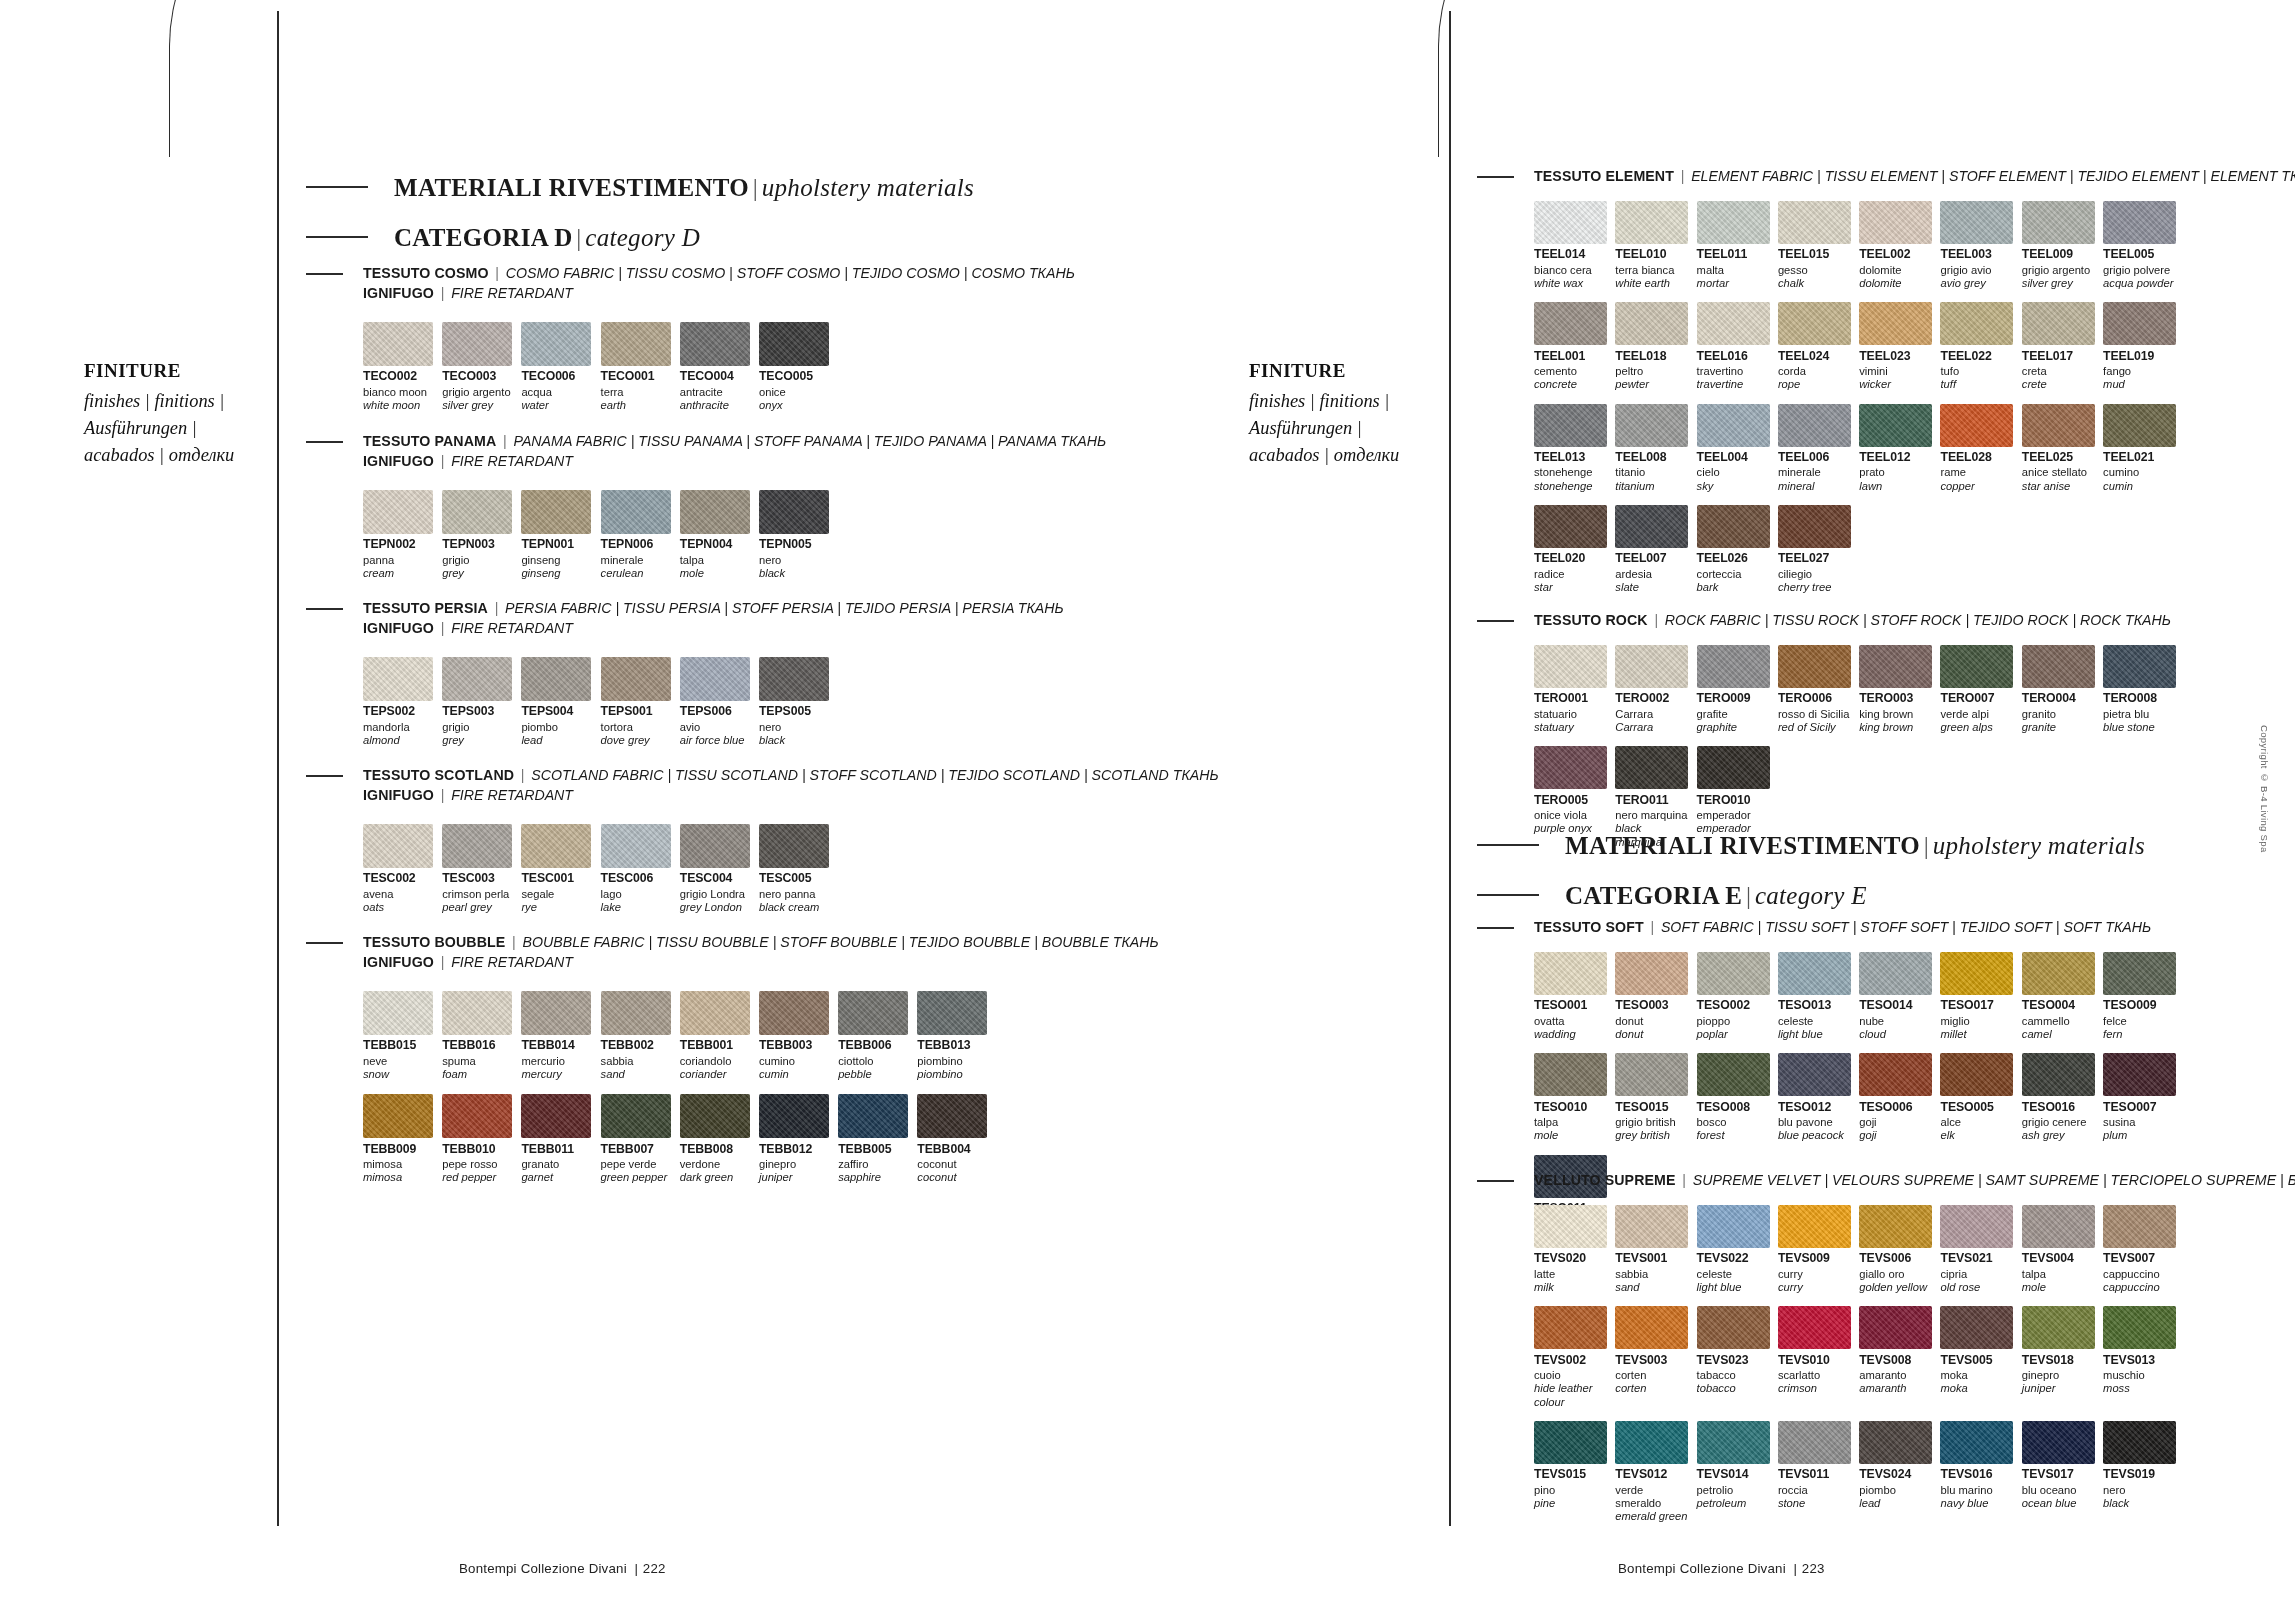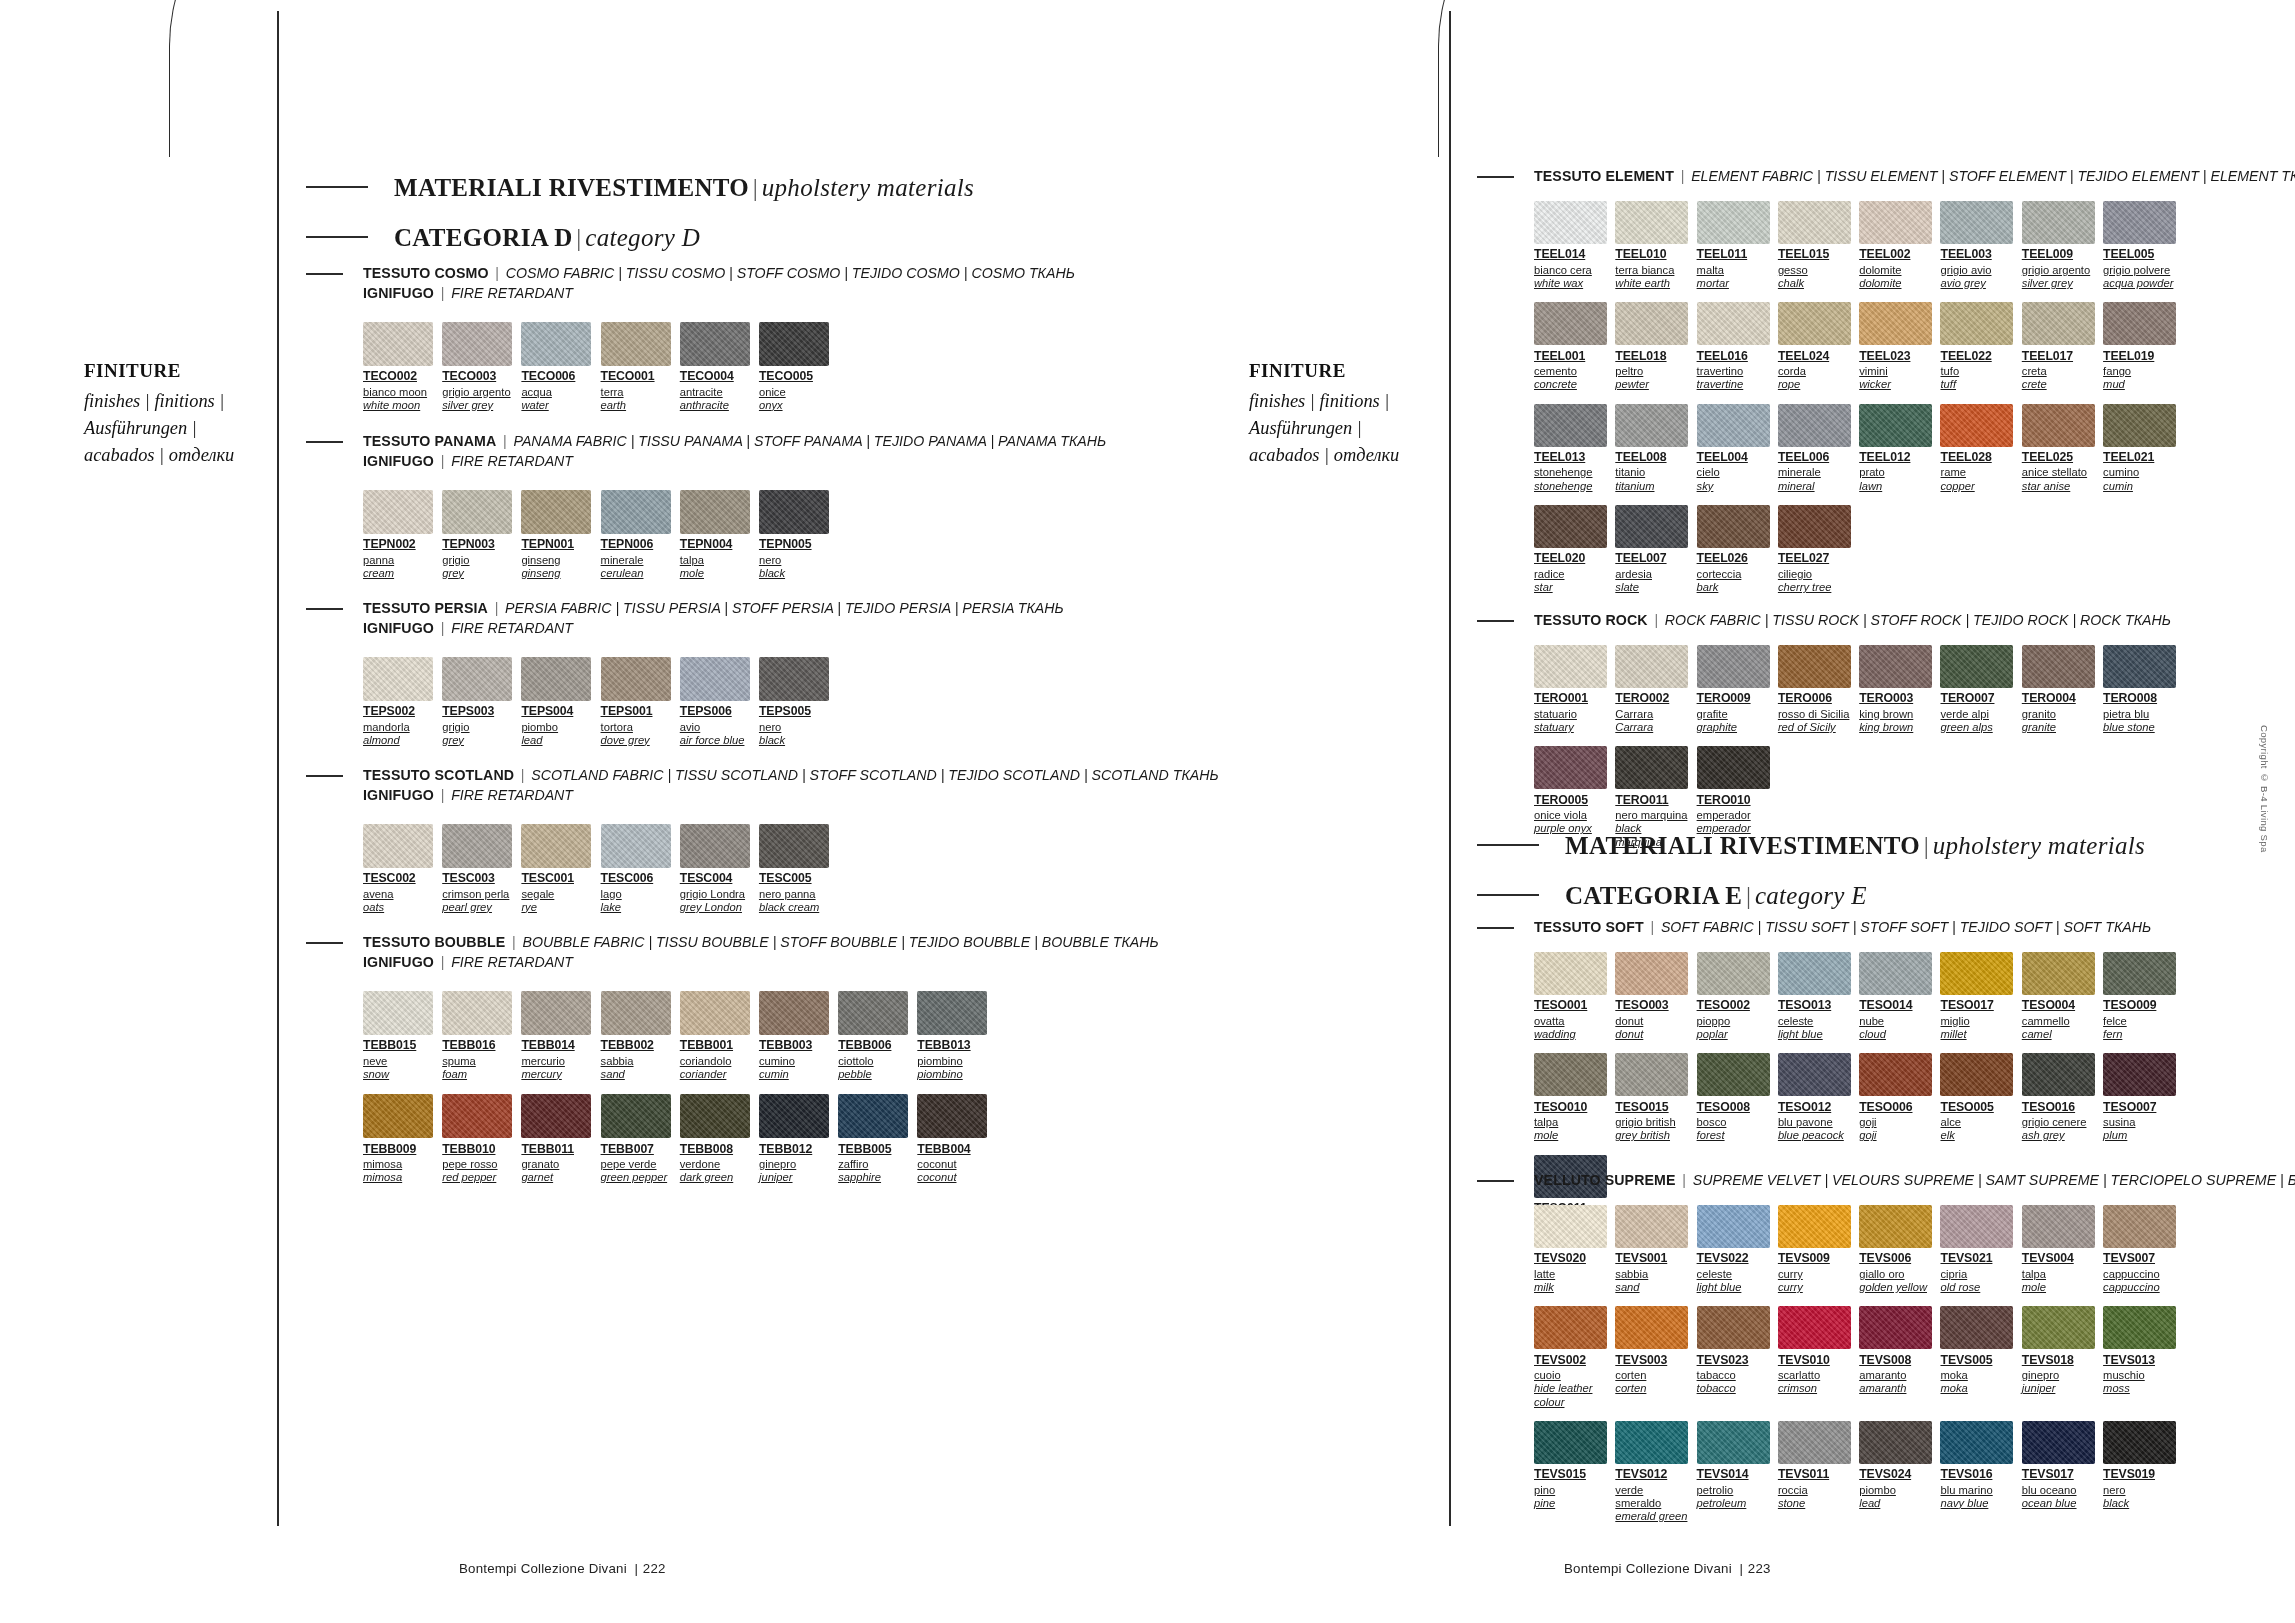--- a/index.html
+++ b/index.html
@@ -26,21 +26,21 @@
 
   .sec{position:absolute;}
   .sec-head{display:flex;align-items:flex-start;}
   .sec-head .dash{width:37px;height:1.8px;background:#2b2b2b;margin-top:9.2px;flex:0 0 auto;}
   .sec-head .lbl{margin-left:20px;font-size:14.2px;line-height:1.35;white-space:nowrap;}
   .sec-head .lbl b{font-weight:bold;letter-spacing:0.1px;}
   .sec-head .lbl i{font-style:italic;}
   .sec-head .lbl .bar{color:#777;padding:0 2.8px;}
   .sec-head .lbl .fr{display:block;font-size:14.2px;margin-top:0.9px;}
 
-  .grid{display:flex;flex-wrap:wrap;text-decoration:underline;}
+  .grid{display:flex;flex-wrap:wrap;}
   .sw{width:70px;margin-right:9.2px;margin-bottom:13px;}
   .sw .chip{width:70px;height:44px;border-radius:1.8px;background-size:cover;}
   .sw .code{font-size:12.3px;font-weight:bold;margin-top:4.6px;letter-spacing:-0.1px;line-height:1.1;}
   .sw .n1{font-size:11.2px;line-height:1.18;margin-top:1.8px;}
   .sw .n2{font-size:11.2px;font-style:italic;line-height:1.18;}
 
   
   .sw-r{width:73px;margin-right:8.3px;margin-bottom:12px;}
   .sw-r .chip{width:73px;height:43px;border-radius:1.8px;}
 
@@ -912,17 +912,17 @@
             <div class="code">TEVS019</div>
             <div class="n1">nero</div>
             <div class="n2">black</div>
           </div>
         </div>
       </div>
     </div>
 
   <div class="copyright">Copyright © B-4 Living Spa</div>
 
-  <div class="footer" style="left:1564px;margin-top:28px;">
+  <div class="footer" style="left:1618px;margin-top:28px;">
     <span class="pg"><span>Bontempi Collezione Divani</span>&nbsp; |<span style="padding-left:4.6px">223</span></span>
   </div>
 </div>
 
 
 </body></html>

